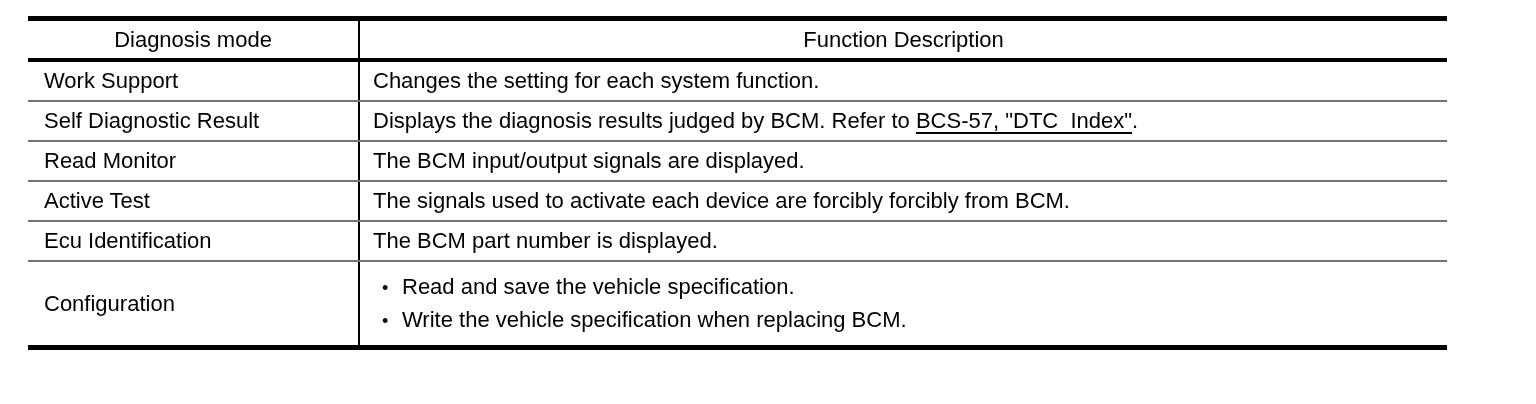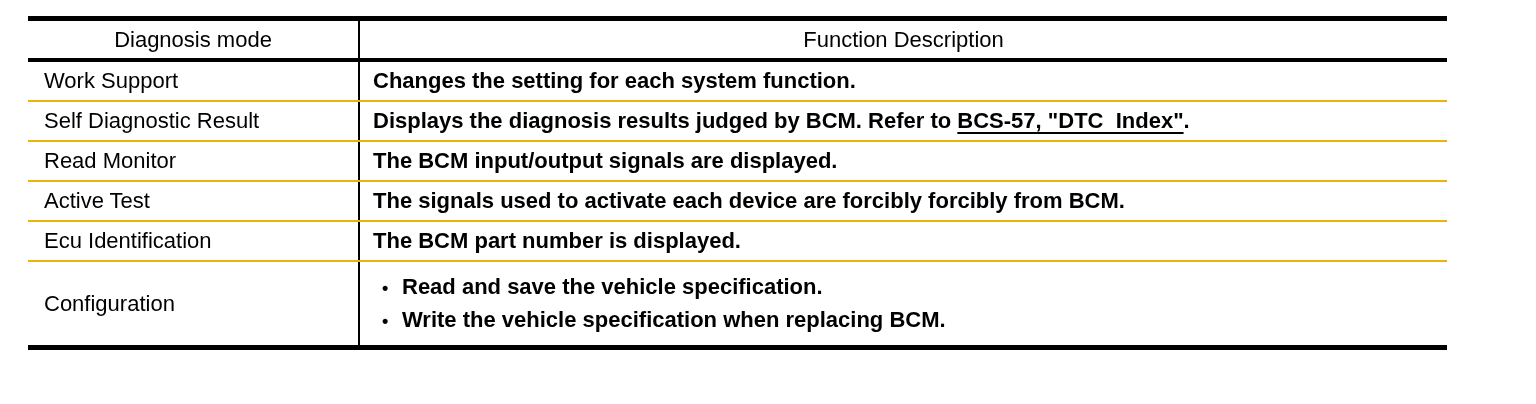--- a/index.html
+++ b/index.html
@@ -39,33 +39,32 @@
     border-bottom: 4px solid #000000;
     padding: 0;
   }
   .diag-table th.mode-cell,
   .diag-table td.mode-cell {
     border-right: 2px solid #000000;
   }
   .diag-table tbody td {
     height: 38px;
     vertical-align: middle;
-    border-bottom: 2px solid #eab308;
+    border-bottom: 2px solid #737373;
     padding: 0;
   }
   .diag-table tbody tr:last-child td {
     border-bottom: none;
     height: 83px;
   }
   .diag-table td.mode-cell {
     padding-left: 16px;
   }
   .diag-table td.desc-cell {
     padding-left: 13px;
-    font-weight: bold;
   }
   a.doc-link {
     color: #000000;
     text-decoration: underline;
     text-decoration-thickness: 2px;
     text-underline-offset: 4px;
     cursor: pointer;
   }
   .bullet-list {
     display: flex;

